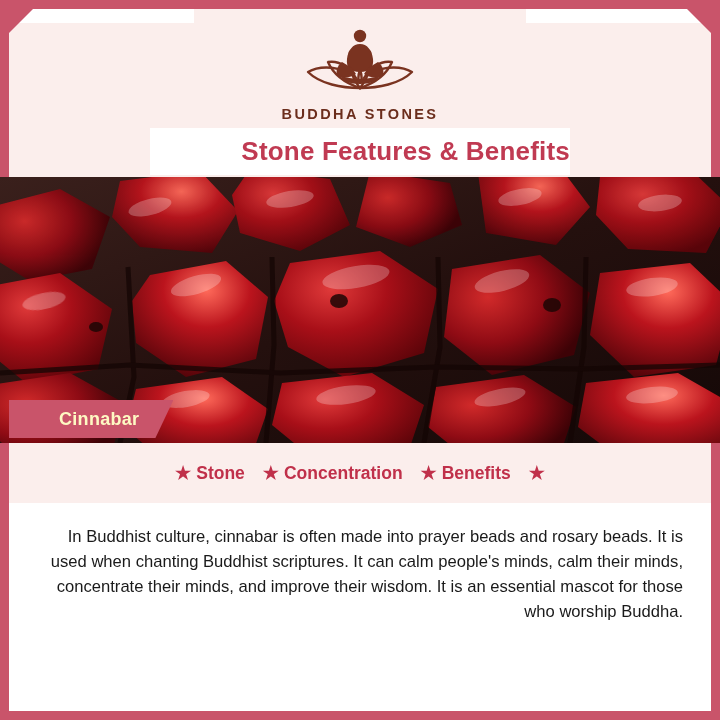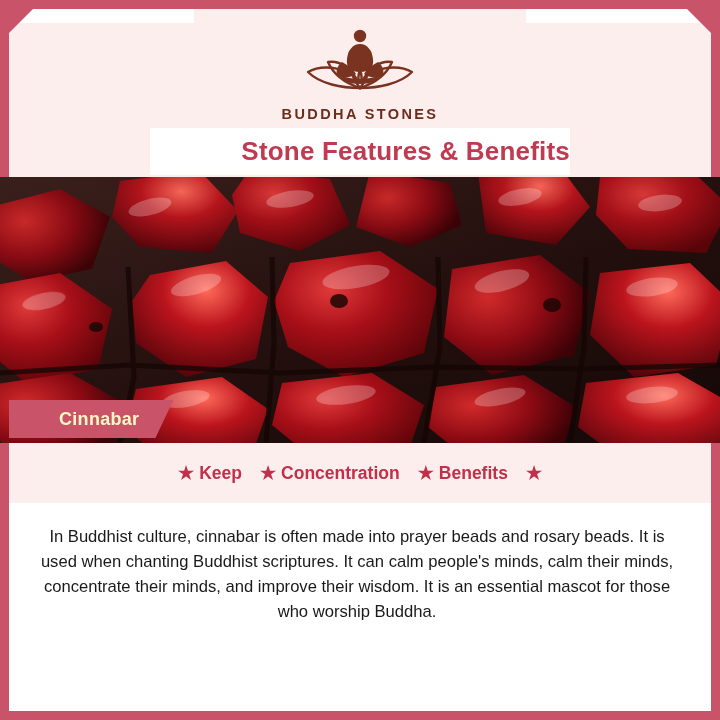--- a/index.html
+++ b/index.html
@@ -189,21 +189,21 @@
     left: 9px;
     top: 503px;
     width: 702px;
     padding: 4px 28px 0 22px;
     box-sizing: border-box;
   }
   .desc-text {
     font-size: 16.6px;
     line-height: 1.52;
     color: #1a1a1a;
-    text-align: center;
+    text-align: right;
   }
 </style>
 </head>
 <body>
 
 <div class="page">
 
   <div class="frame"></div>
   <div class="top-area"></div>
   <div class="notch-left"></div>
@@ -325,21 +325,21 @@
     </svg>
   </div>
 
   <div class="caption-ribbon">
     <span class="caption-text">Cinnabar</span>
   </div>
 
   <div class="benefits">
     <div class="benefit">
       <span class="star">★</span>
-      <span>Keep</span>
+      <span>Stone</span>
     </div>
     <div class="benefit">
       <span class="star">★</span>
       <span>Concentration</span>
     </div>
     <div class="benefit">
       <span class="star">★</span>
       <span>Benefits</span>
     </div>
     <div class="benefit">

